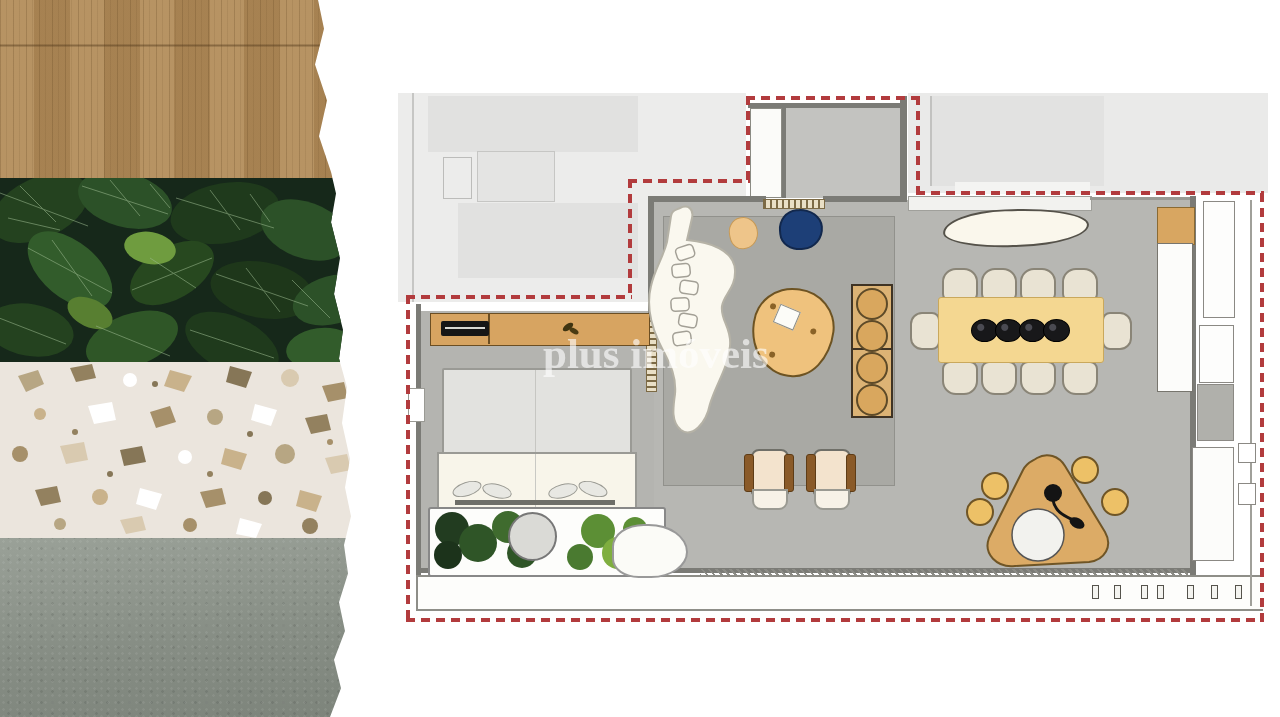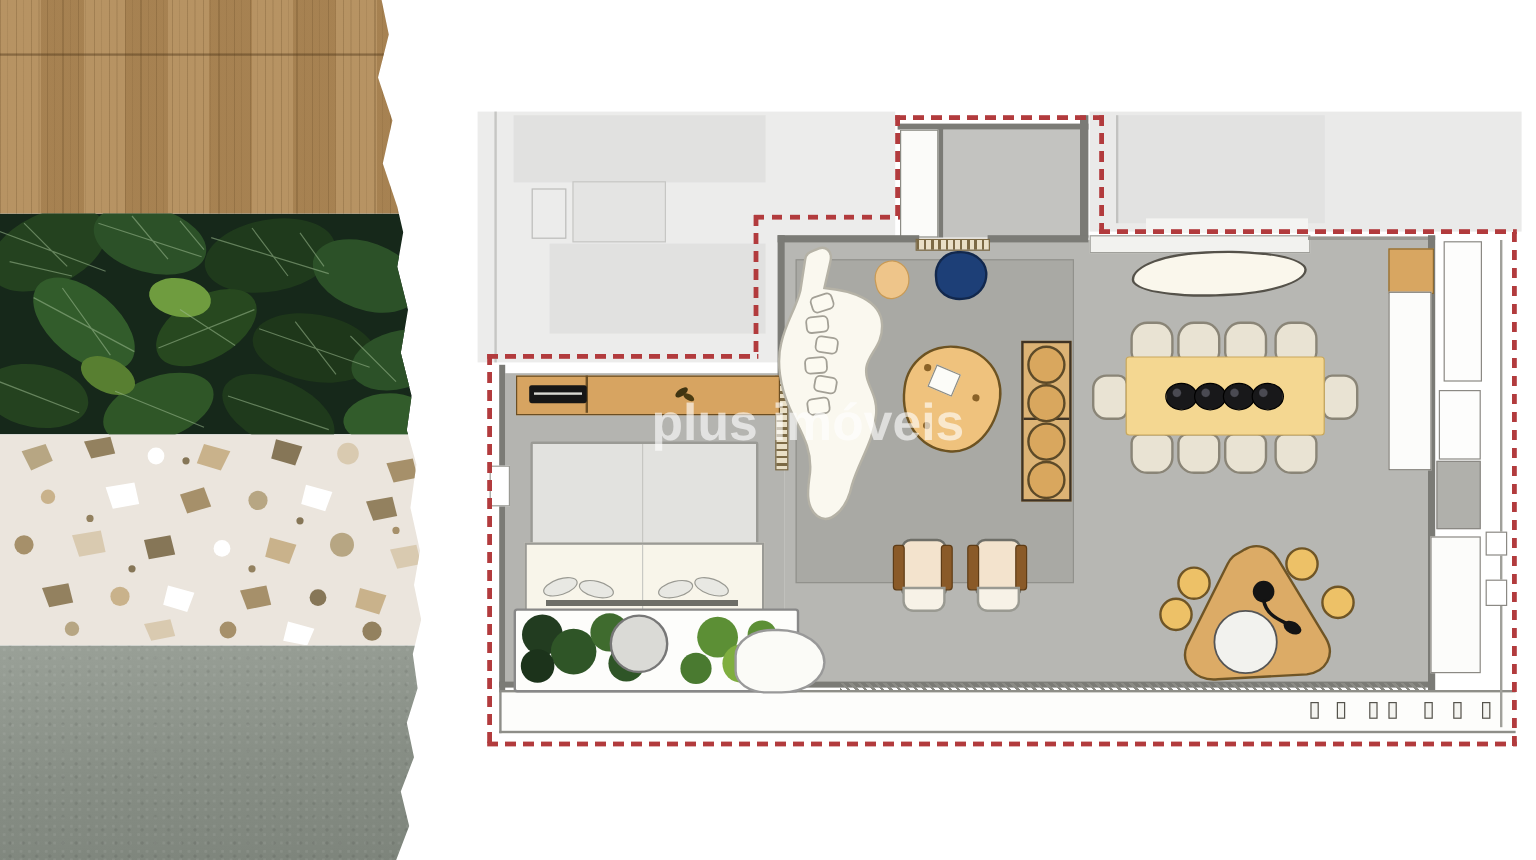--- a/index.html
+++ b/index.html
@@ -1,17 +1,17 @@
 <!DOCTYPE html>
 <html><head>
 <meta charset="utf-8">
 <style>
   html,body{margin:0;padding:0;background:#fff;}
   #app{position:relative;width:1280px;height:717px;background:#ffffff;overflow:hidden;
-       font-family:Liberation Sans, sans-serif;}
+       font-family:Liberation Serif, serif;}
   .abs{position:absolute;}
   
   #collage{position:absolute;left:0;top:0;width:352px;height:717px;
     clip-path:polygon(0 0,318px 0,324px 4%,315px 9%,327px 14%,319px 19%,331px 24%,336px 27%,331px 31%,340px 36%,334px 41%,343px 46%,339px 50%,347px 54%,342px 59%,350px 64%,345px 68%,351px 72%,344px 76%,348px 80%,339px 84%,345px 88%,334px 92%,341px 96%,330px 100%,0 100%);}
   .wood{left:0;top:0;width:352px;height:178px;
     background:
       linear-gradient(180deg,transparent 44px,rgba(80,55,25,.45) 45px,rgba(80,55,25,.45) 46px,transparent 47px),
       repeating-linear-gradient(90deg,rgba(97,69,33,.25) 0 1px,transparent 1px 6px,rgba(97,69,33,.12) 6px 7px,transparent 7px 13px),
       repeating-linear-gradient(90deg,rgba(255,240,210,.09) 0 34px,rgba(70,45,15,.09) 34px 70px),
       #b08a58;}

